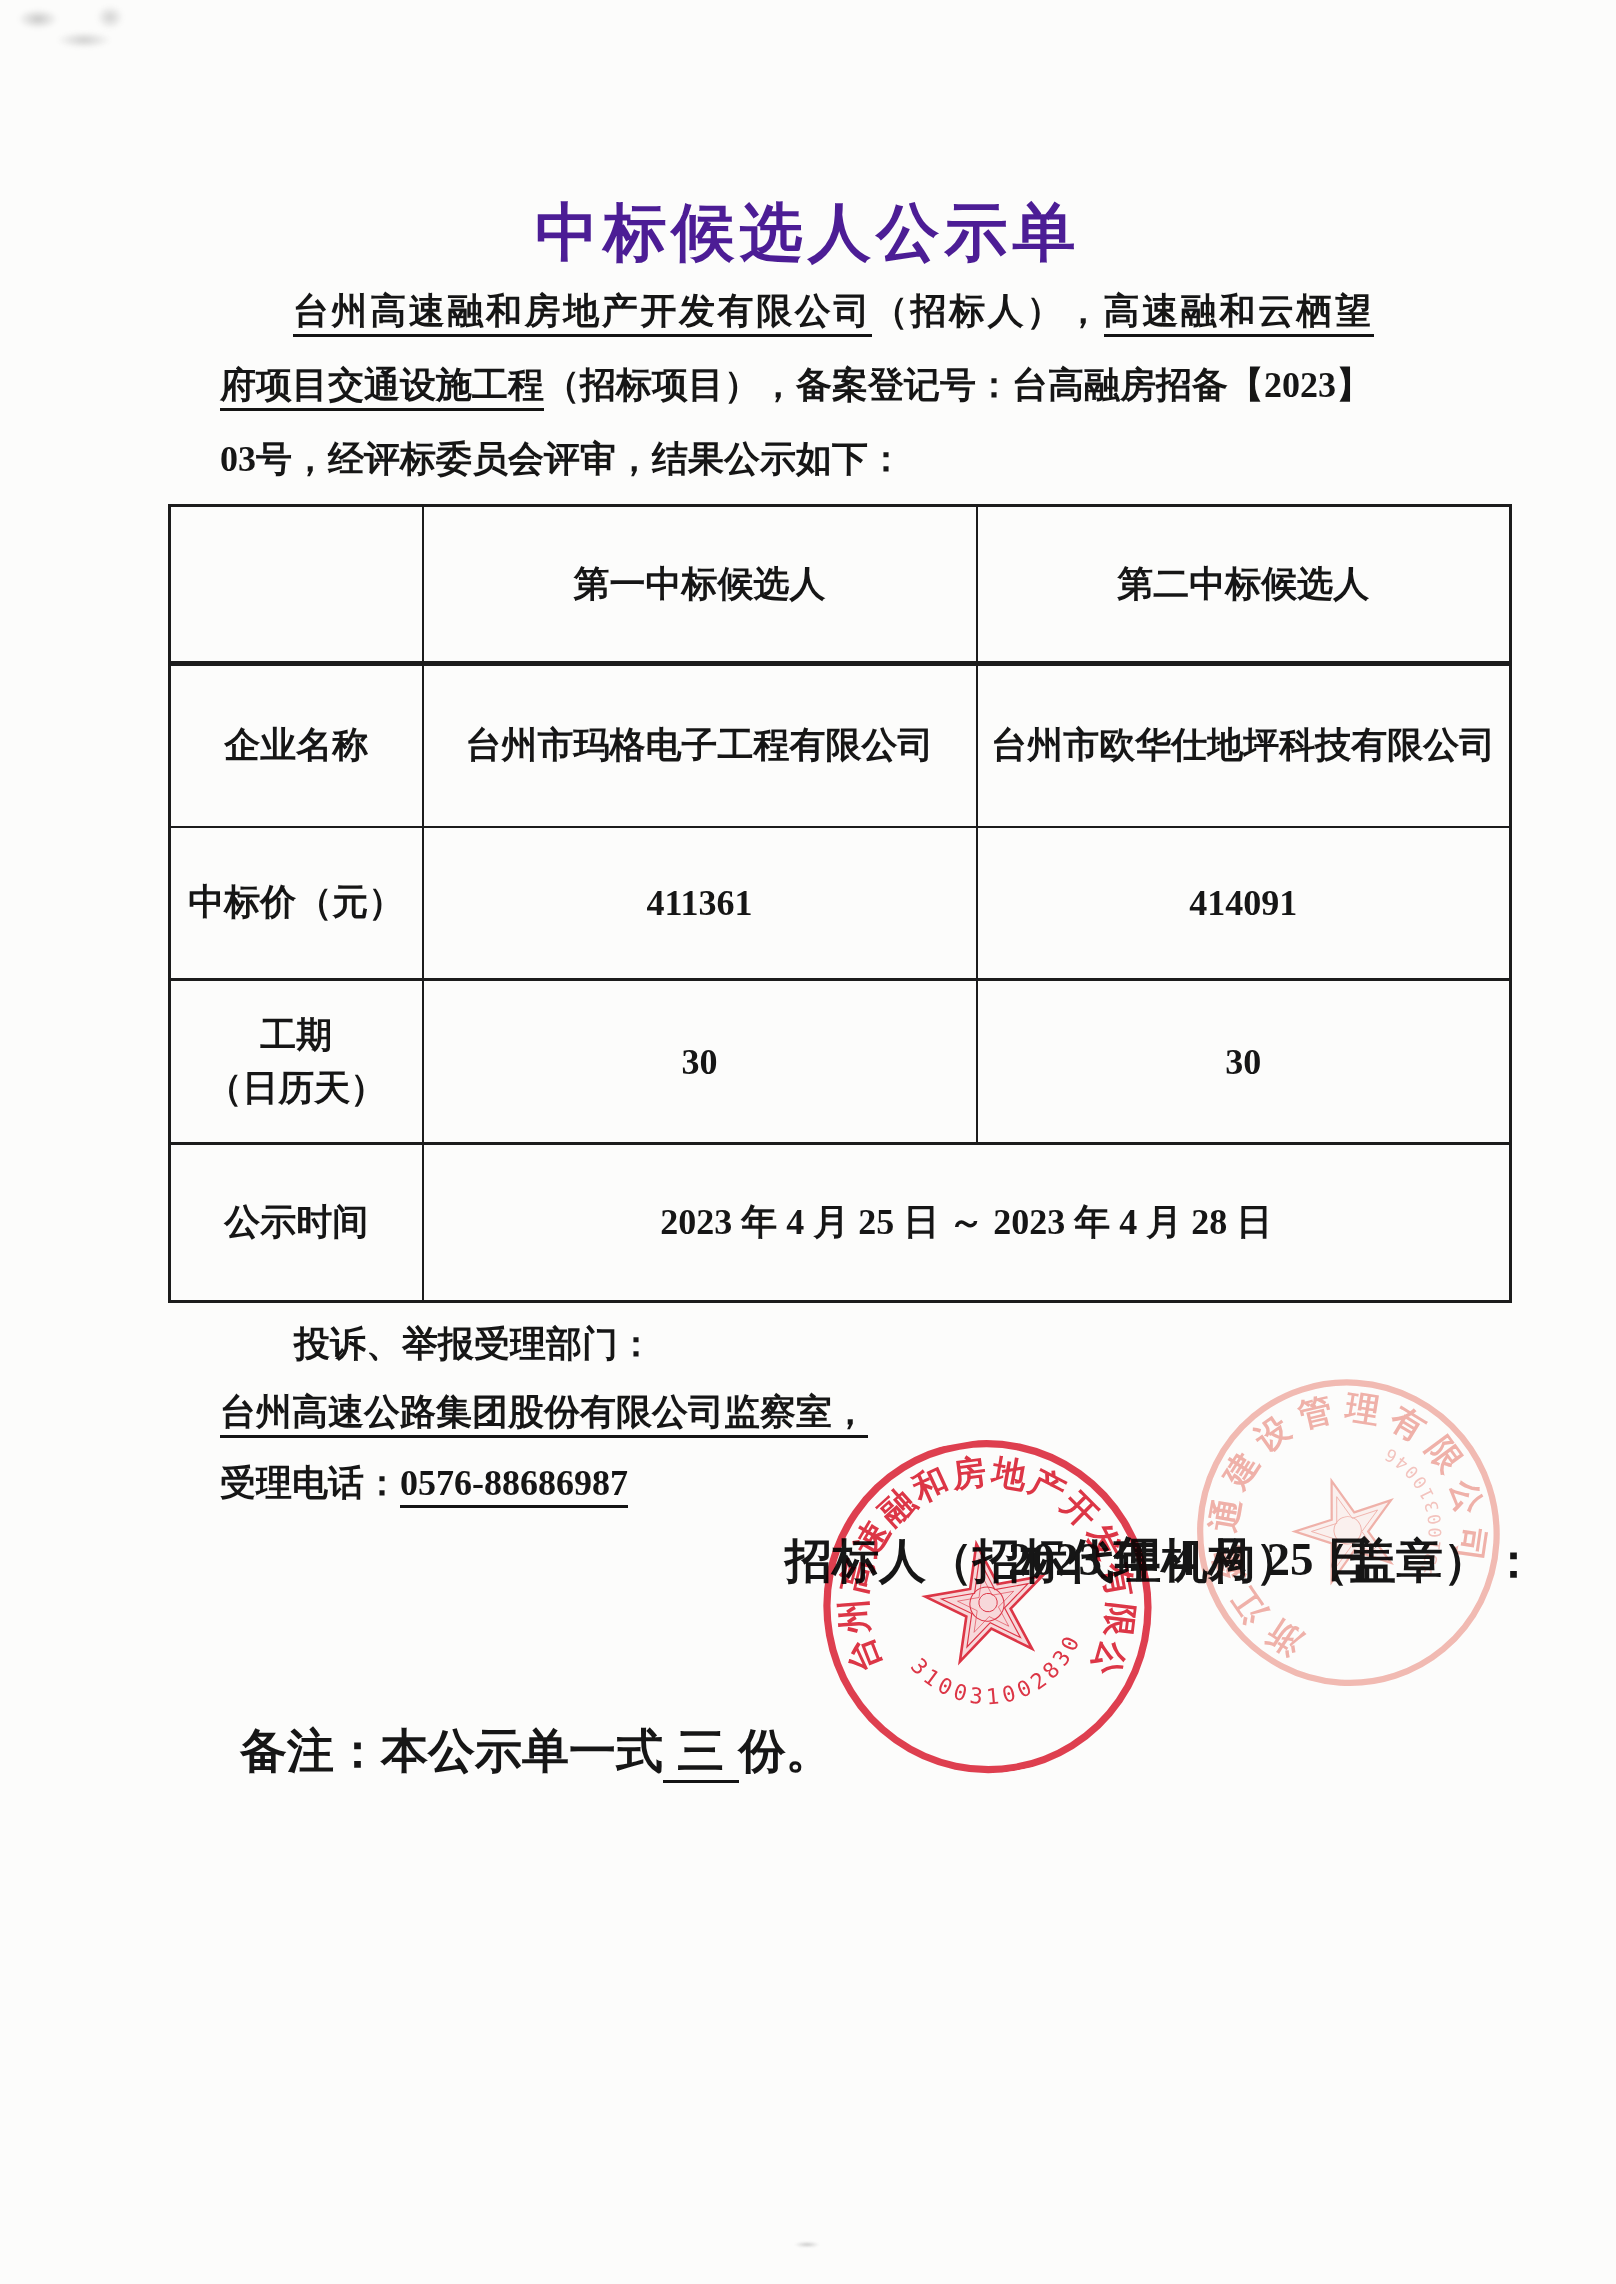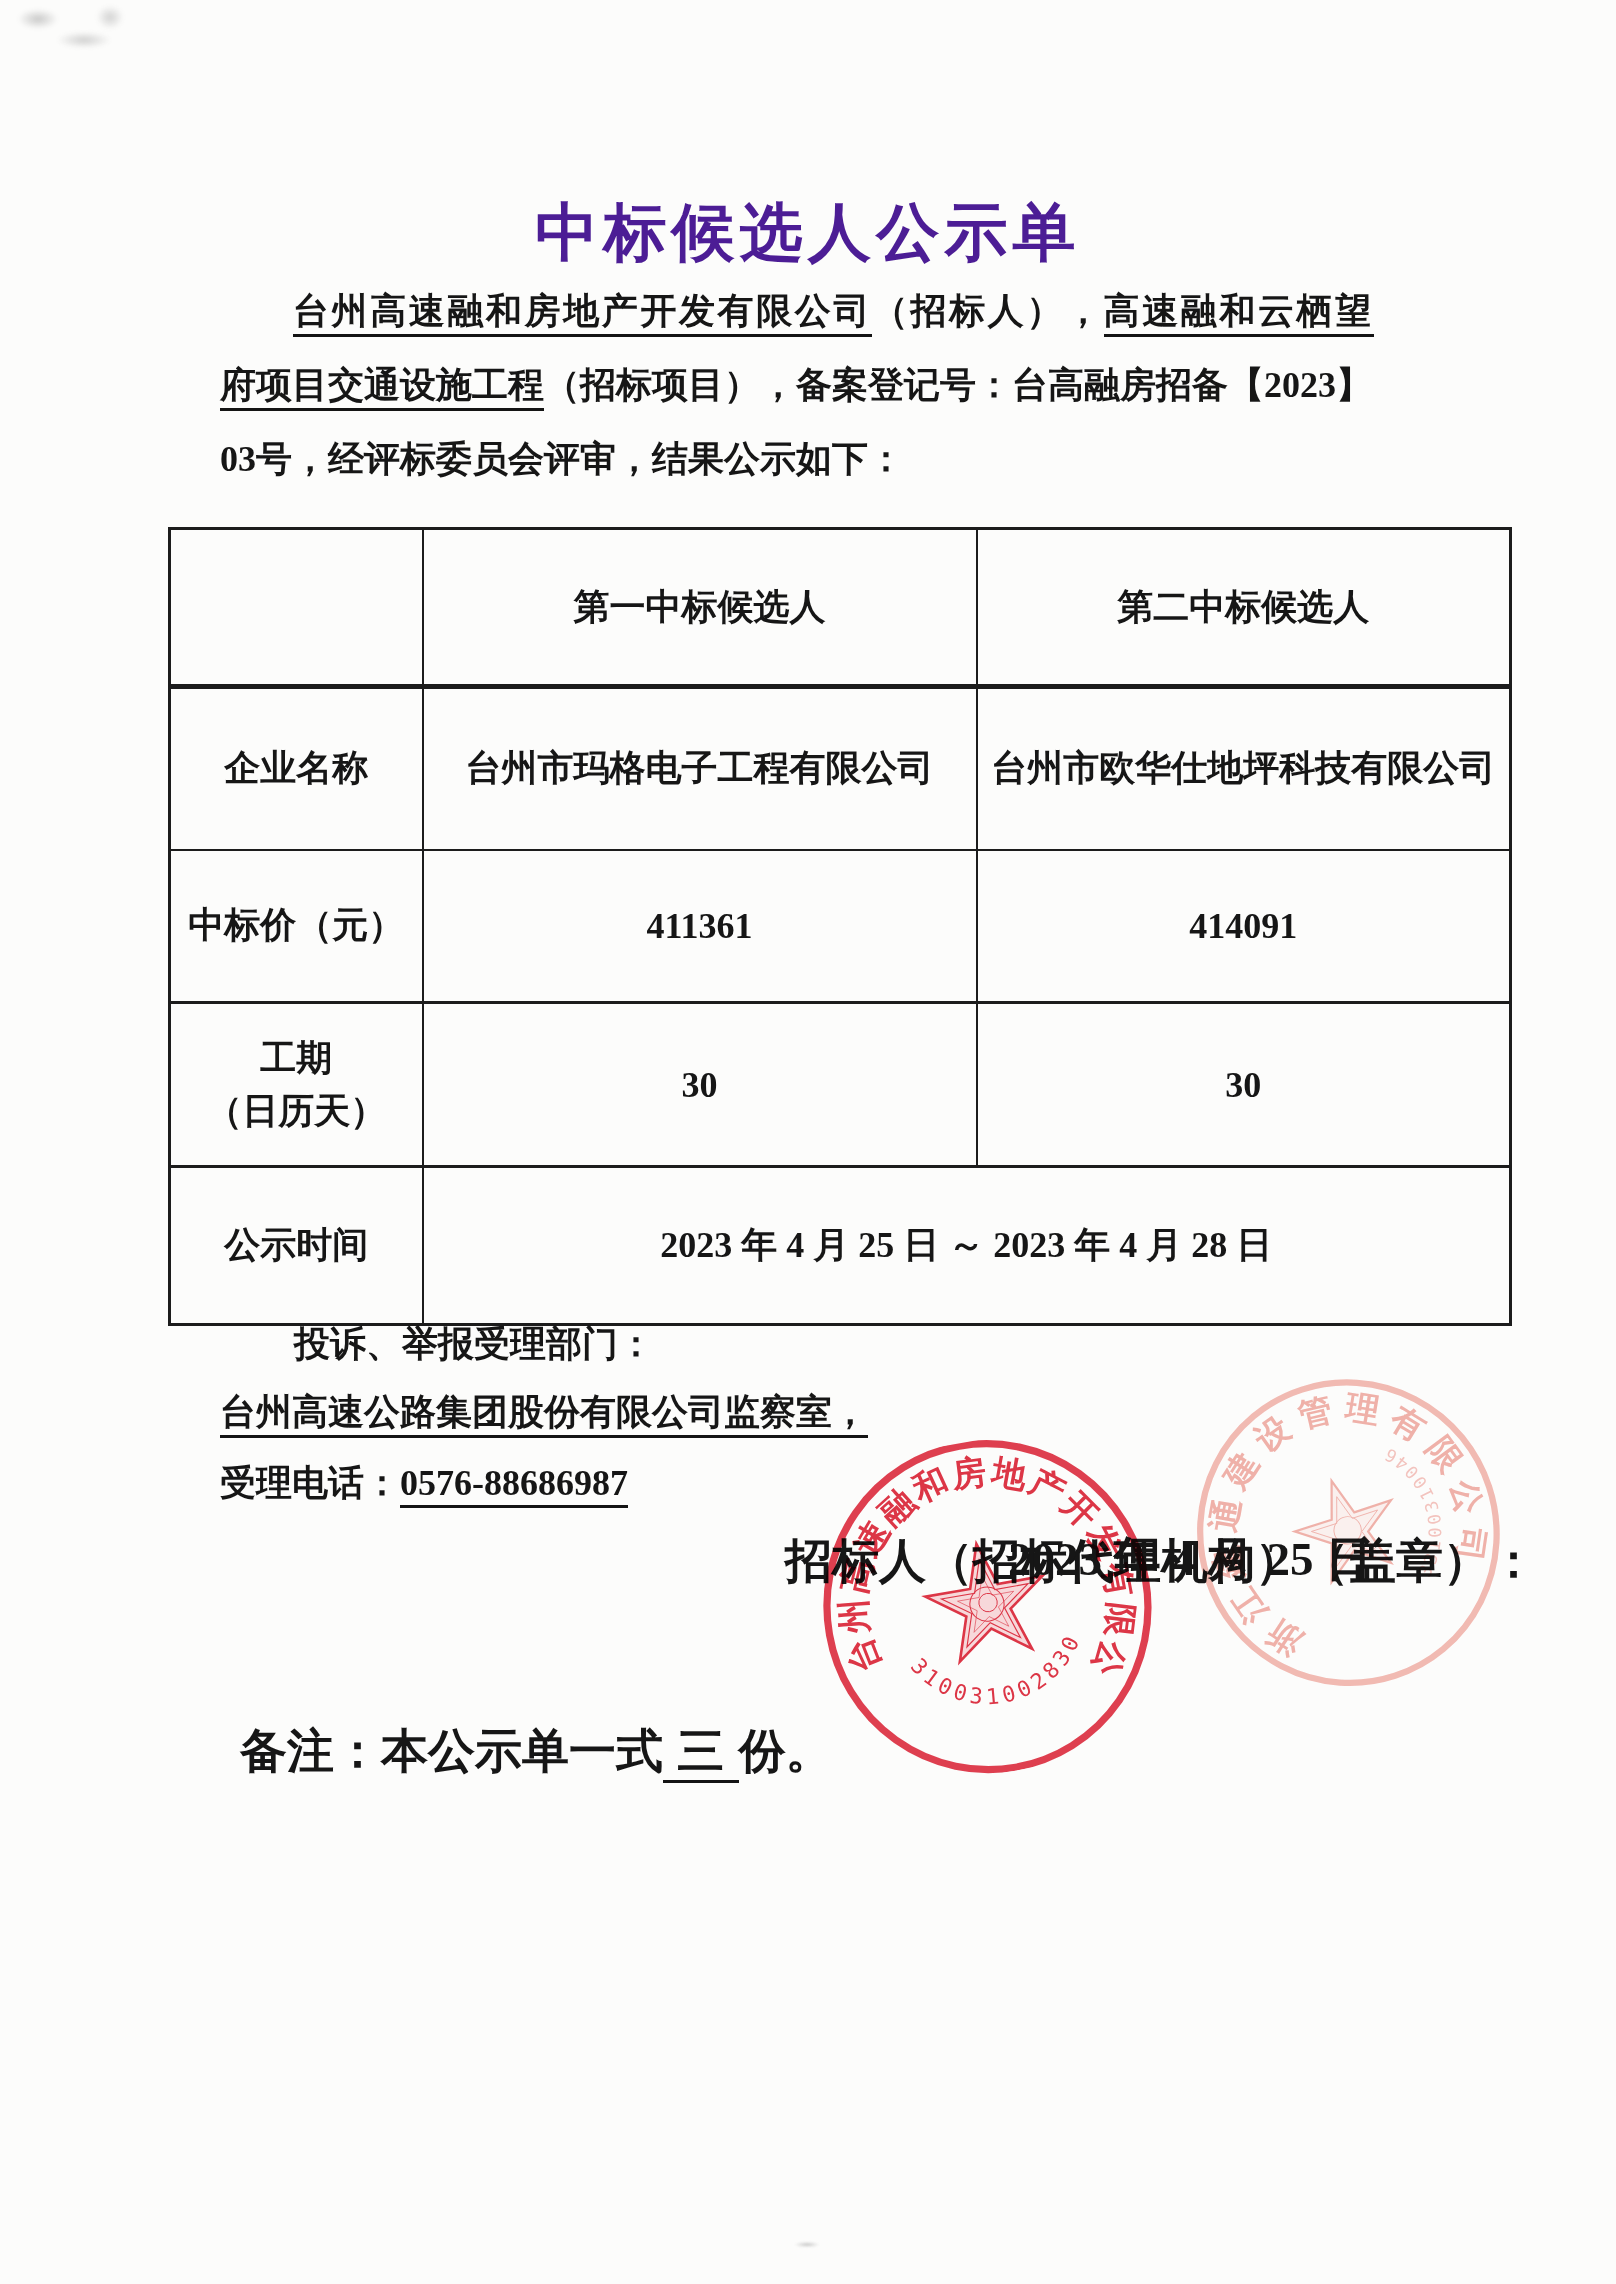--- a/index.html
+++ b/index.html
@@ -8,21 +8,21 @@
   
   .doc-title{position:absolute;top:190px;left:0;width:100%;text-align:center;
     font-family:"Liberation Sans","DejaVu Sans",sans-serif;font-weight:900;
     font-size:63px;letter-spacing:5.2px;color:#4c1d95;}
   
   .intro{position:absolute;left:220px;top:274px;width:1179px;font-size:36px;font-weight:600;line-height:74px;}
   .intro .line{white-space:nowrap;}
   .intro .l1{text-indent:73px;letter-spacing:2.6px;}
   .u{border-bottom:3.3px solid #141414;padding-bottom:2.6px;}
   
-  table.main{position:absolute;left:168px;top:527px;border-collapse:collapse;table-layout:fixed;
+  table.main{position:absolute;left:168px;top:504px;border-collapse:collapse;table-layout:fixed;
     width:1341px;}
   table.main td{border:2px solid #1c1c1c;text-align:center;vertical-align:middle;
     font-size:36px;font-weight:600;padding:0;}
   table.main tr.r1 td{border-top:3.3px solid #1c1c1c;border-bottom:5.2px solid #1c1c1c;}
   table.main tr.r1{height:158px;}
   table.main tr.r2{height:163px;}
   table.main tr.r3{height:153px;}
   table.main tr.r3 td{border-bottom:3.3px solid #1c1c1c;}
   table.main tr.r4{height:164px;}
   table.main tr.r4 td{border-bottom:3.9px solid #1c1c1c;}

